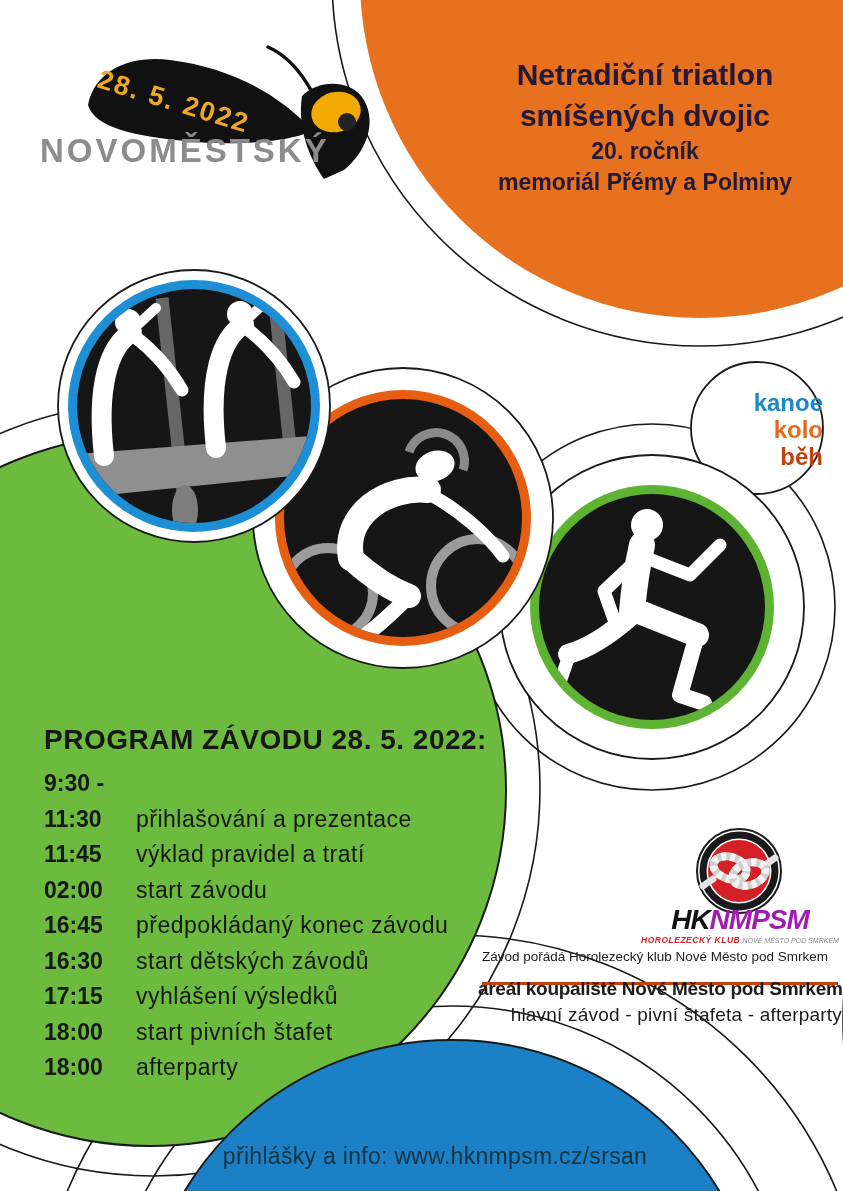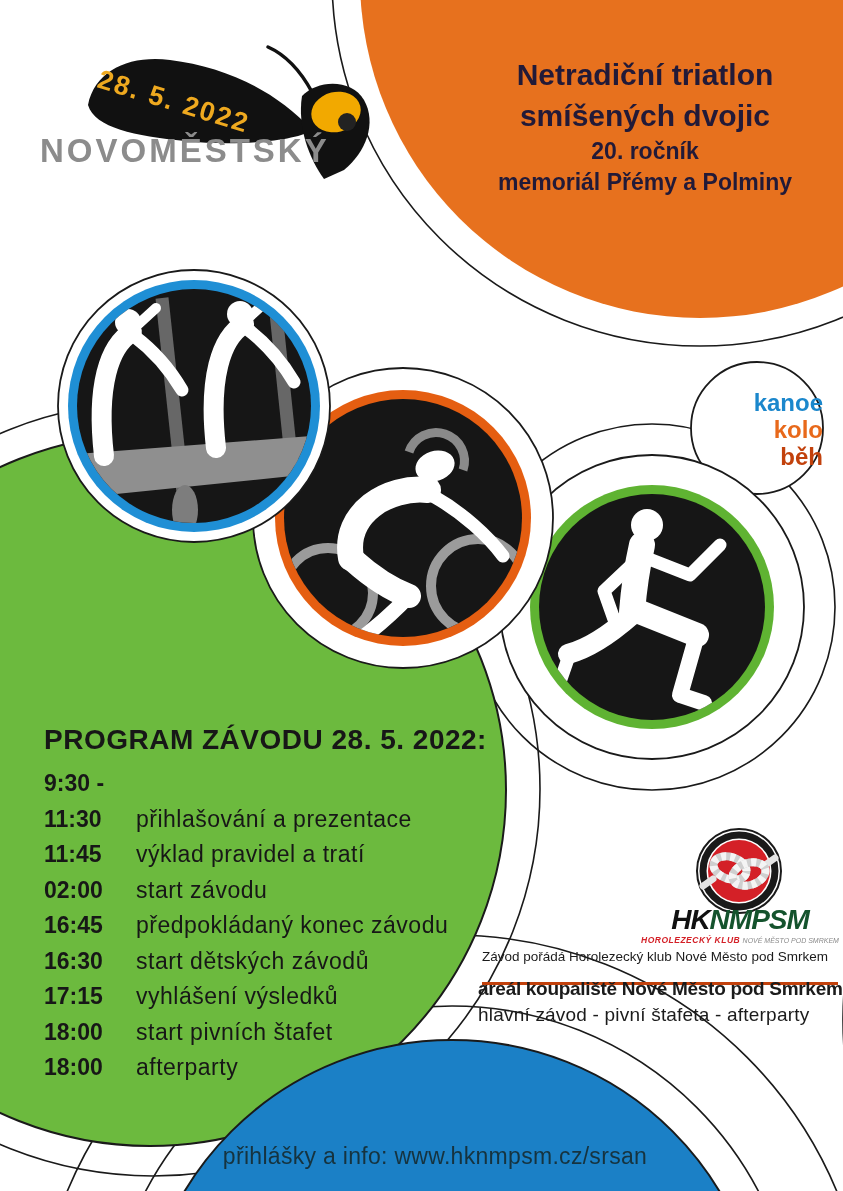--- a/index.html
+++ b/index.html
@@ -35,29 +35,29 @@
   .program-box{left:44px;top:724px;width:450px;color:#171717;}
   .program-title{font-size:28px;font-weight:bold;letter-spacing:.5px;margin-bottom:10px;white-space:nowrap;}
   .program-row{display:flex;font-size:23px;line-height:35.5px;}
   .program-row .t{width:92px;font-weight:bold;flex:0 0 auto;}
   .program-row .a{letter-spacing:.5px;}
 
   
   .club-box{left:625px;top:905px;width:230px;text-align:center;white-space:nowrap;}
   .club-wordmark{font-size:28px;font-weight:900;font-style:italic;letter-spacing:-1px;line-height:30px;}
   .club-wordmark .hk{color:#111111;}
-  .club-wordmark .rest{color:#14532d;}
+  .club-wordmark .rest{color:#a21caf;}
   .club-tagline{font-size:8.5px;font-style:italic;line-height:10px;}
   .club-tagline .red{color:#D42027;font-weight:bold;letter-spacing:.5px;}
   .club-tagline .gray{color:#8a8a8a;font-size:7px;}
 
   
   .org-box{left:482px;top:949px;width:356px;text-align:left;color:#1b1b1b;
     font-size:13.5px;white-space:nowrap;border-bottom:3px solid #c2410c;padding-bottom:18px;}
-  .venue-box{left:478px;top:976px;width:364px;text-align:left;color:#1b1b1b;white-space:nowrap;}
+  .venue-box{left:478px;top:976px;width:364px;text-align:right;color:#1b1b1b;white-space:nowrap;}
   .venue-box .v1{font-size:19px;font-weight:bold;letter-spacing:-.3px;line-height:26px;}
   .venue-box .v2{font-size:19px;line-height:26px;letter-spacing:.2px;}
 
   
   .footer-box{left:180px;top:1143px;width:510px;text-align:center;color:#16333F;
     font-size:23px;letter-spacing:.3px;white-space:nowrap;}
 </style>
 </head>
 <body>
 

